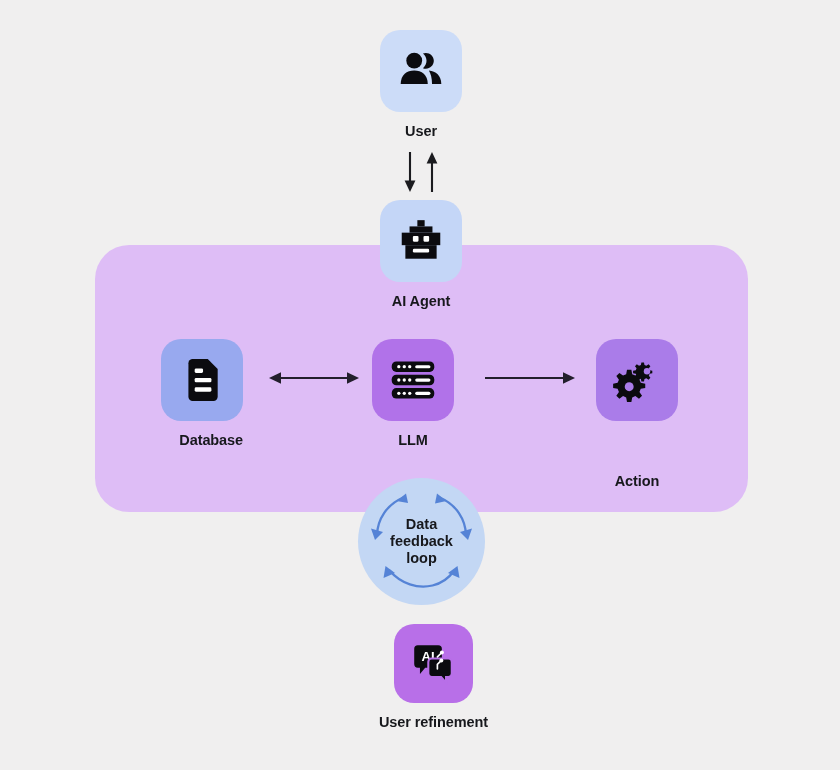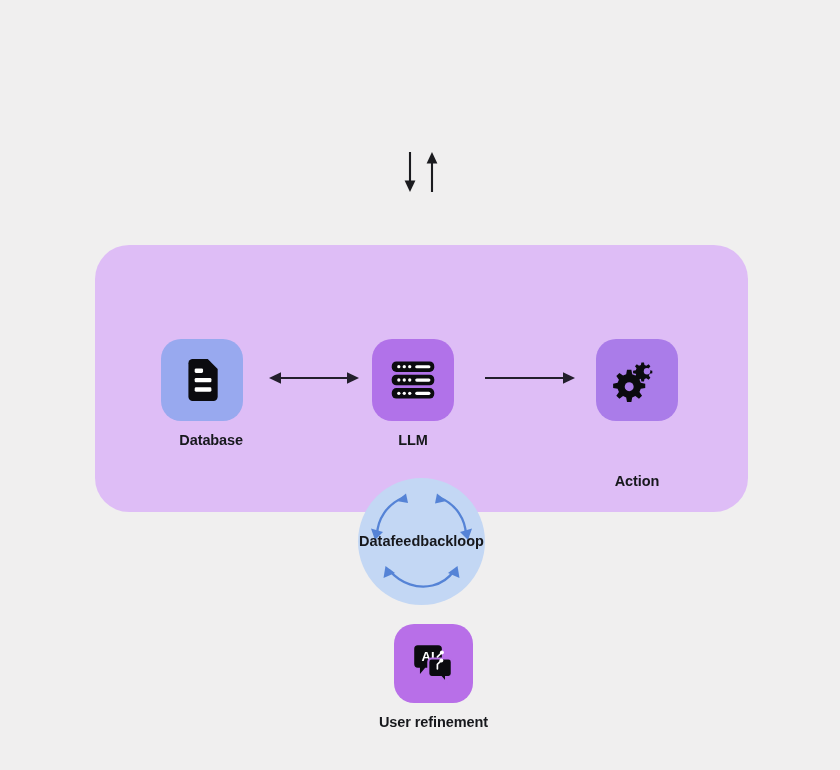--- a/index.html
+++ b/index.html
@@ -109,50 +109,75 @@
     background: #c3d7f4;
   }
   #feedback-loop .loop-svg {
     position: absolute;
     inset: 0;
   }
   #feedback-loop .loop-text {
     position: absolute;
     inset: 0;
     display: flex;
-    flex-direction: row;
+    flex-direction: column;
     align-items: center;
     justify-content: center;
     font-size: 14.5px;
     font-weight: bold;
     color: #17181c;
     line-height: 1.18;
     text-align: center;
     pointer-events: none;
   }
 </style>
 </head>
 <body>
 
 <div id="canvas">
 
   <div class="panel"></div>
 
+  <div class="node" id="node-user">
+    <div class="tile">
+      <svg width="50" height="50" viewBox="0 0 48 48">
+        <circle cx="17.5" cy="14" r="7.6" fill="#0b0b0f"></circle>
+        <path d="M4.5 36.5 C4.5 27.6 10.4 23.4 17.5 23.4 C24.6 23.4 30.5 27.6 30.5 36.5 Z" fill="#0b0b0f"></path>
+        <path d="M28.6 6.6 C32.9 6.6 36.3 10.0 36.3 14.2 C36.3 18.4 32.9 21.8 28.6 21.8 C27.6 21.8 26.7 21.6 25.9 21.3 C28.0 19.4 29.3 16.9 29.3 14.2 C29.3 11.4 28.0 8.9 25.9 7.1 C26.7 6.8 27.6 6.6 28.6 6.6 Z" fill="#0b0b0f"></path>
+        <path d="M31.6 23.6 C38.2 24.2 43.5 28.6 43.5 36.5 L34.6 36.5 C34.6 31.1 33.4 26.8 31.6 23.6 Z" fill="#0b0b0f"></path>
+      </svg>
+    </div>
+    <div class="node-label">User</div>
+  </div>
 
   <div id="arrows-user-agent">
     <svg width="52" height="44" viewBox="0 0 52 44">
 
       <line x1="15" y1="2" x2="15" y2="33" stroke="#1b1b1f" stroke-width="2.1"></line>
       <polygon points="15,42 9.6,30.5 20.4,30.5" fill="#1b1b1f"></polygon>
 
       <line x1="37" y1="42" x2="37" y2="11" stroke="#1b1b1f" stroke-width="2.1"></line>
       <polygon points="37,2 31.6,13.5 42.4,13.5" fill="#1b1b1f"></polygon>
     </svg>
   </div>
 
+  <div class="node" id="node-agent">
+    <div class="tile">
+      <svg width="50" height="50" viewBox="0 0 48 48">
+        <rect x="20.5" y="4" width="7" height="6" fill="#0b0b0f"></rect>
+        <rect x="13" y="10" width="22" height="6" fill="#0b0b0f"></rect>
+        <rect x="5.5" y="16" width="37" height="12" fill="#0b0b0f"></rect>
+        <rect x="9" y="28" width="30" height="13" fill="#0b0b0f"></rect>
+        <rect x="16.2" y="19.2" width="5.4" height="5.4" rx="1" fill="#ffffff"></rect>
+        <rect x="26.4" y="19.2" width="5.4" height="5.4" rx="1" fill="#ffffff"></rect>
+        <rect x="16.2" y="31.5" width="15.6" height="3.6" rx="1.2" fill="#ffffff"></rect>
+      </svg>
+    </div>
+    <div class="node-label">AI Agent</div>
+  </div>
 
   <div class="node" id="node-database">
     <div class="tile">
       <svg width="46" height="46" viewBox="0 0 44 44">
         <path d="M9 6 A4 4 0 0 1 13 2 L27.5 2 L37 11.5 L37 38 A4 4 0 0 1 33 42 L13 42 A4 4 0 0 1 9 38 Z" fill="#0b0b0f"></path>
         <rect x="15" y="11" width="8" height="4.2" rx="1.3" fill="#ffffff"></rect>
         <rect x="15" y="20" width="16" height="4.2" rx="1.3" fill="#ffffff"></rect>
         <rect x="15" y="29" width="16" height="4.2" rx="1.3" fill="#ffffff"></rect>
       </svg>
     </div>

